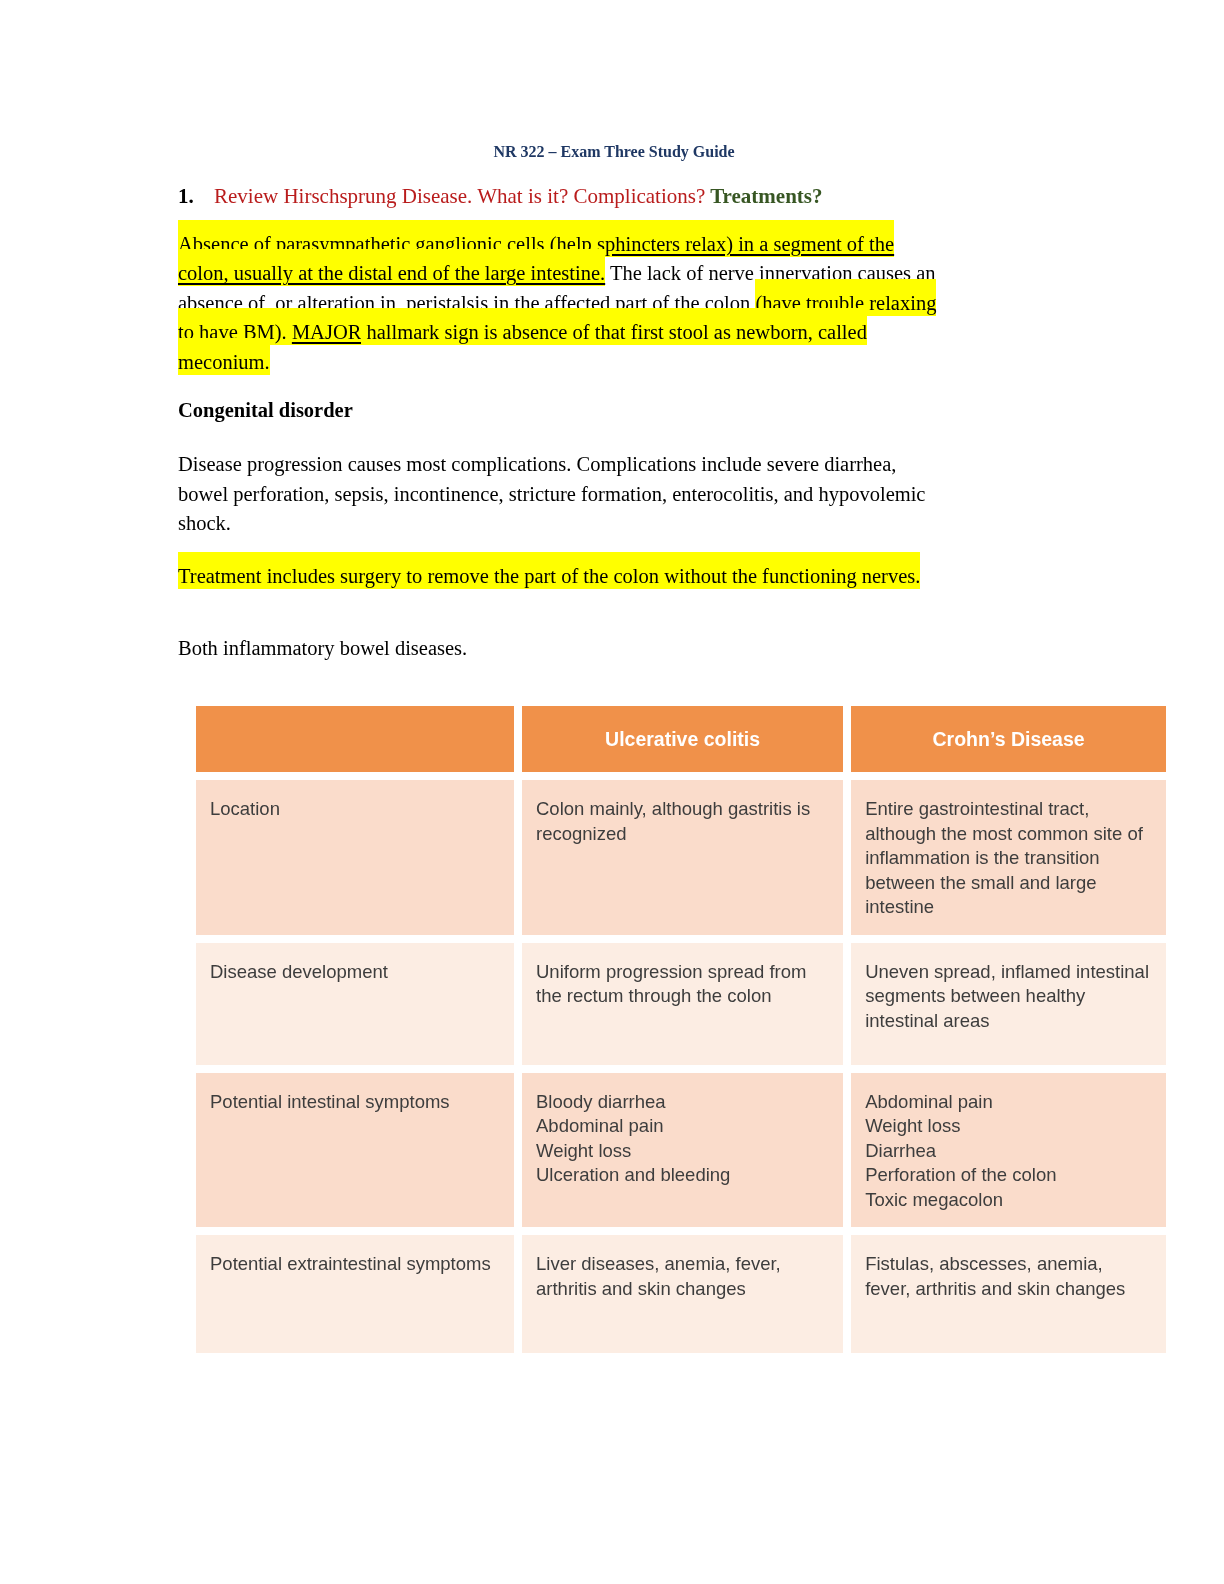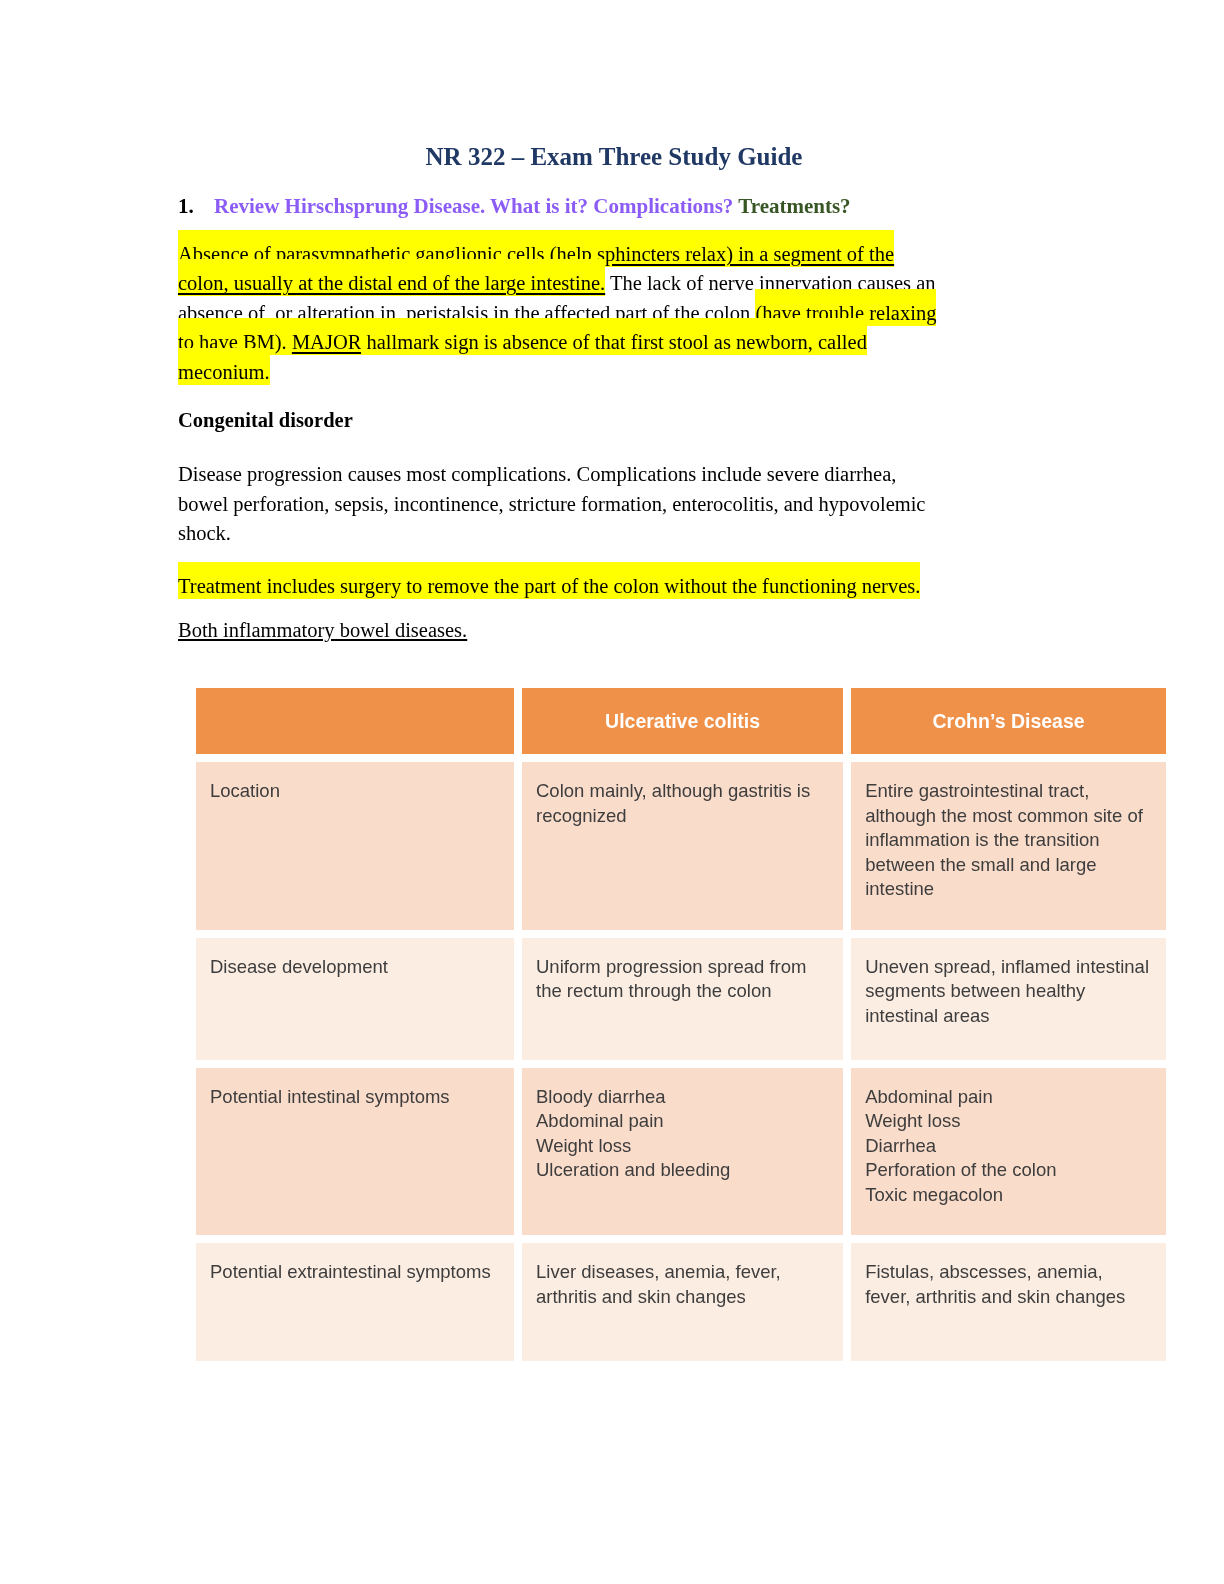--- a/index.html
+++ b/index.html
@@ -8,46 +8,46 @@
     width:1224px;height:1584px;
     background:#ffffff;
     font-family:"Liberation Serif","DejaVu Serif",serif;
     color:#000000;
     box-sizing:border-box;
     padding:143px 178px 0 178px;
   }
   .content{width:872px;}
   .title{
     margin:0;
-    font-size:25px;font-weight:bold;
+    font-size:16px;font-weight:bold;
     color:#1F3864;
     text-align:center;
     font-family:"Liberation Serif","DejaVu Serif",serif;
   }
   .qline{
     margin-top:23px;
     font-size:21px;font-weight:bold;
     line-height:24px;
   }
   .qnum{display:inline-block;width:36px;color:#000000;}
-  .qtext-bold{color:#8b5cf6;font-weight:bold;}
+  .qtext-bold{color:#b91c1c;font-weight:normal;}
   .qtext-reg{color:#375623;font-weight:bold;}
   .hlpara{margin-top:22px;}
   .pline{line-height:29.4px;font-size:20.5px;white-space:nowrap;}
   .hl{background:#FFFF00;padding:13px 0 2px 0;}
   .ul{text-decoration:underline;text-decoration-thickness:1.5px;text-underline-offset:3px;}
   .para{
     margin:0;margin-top:25px;
     font-size:20.5px;line-height:29.4px;
     white-space:pre-line;
   }
   .para-tight{margin-top:19px;font-weight:bold;}
   .hl-line{margin:0;margin-top:23px;font-size:20.5px;line-height:29.4px;}
   .q2{margin-top:21px;}
-  .intro{margin-top:15px;text-decoration:underline;}
+  .intro{margin-top:43px;}
   
   .tablewrap{
     margin-top:43px;margin-left:18px;
     width:970px;
     display:grid;
     grid-template-columns:1fr 1.01fr 0.99fr;
     grid-template-rows:66px minmax(142px,auto) minmax(122px,auto) minmax(148px,auto) minmax(118px,auto);
     gap:8px;
     background:#ffffff;
     font-family:"Liberation Sans","DejaVu Sans",sans-serif;
@@ -55,21 +55,21 @@
     font-size:18.5px;line-height:24.5px;
   }
   .th{
     background:#F0914A;
     color:#ffffff;font-weight:bold;font-size:19.5px;
     display:flex;align-items:center;justify-content:center;
     text-align:center;
   }
   .cell{
     box-sizing:border-box;
-    padding:17px 15px 28px 14px;
+    padding:17px 15px 15px 14px;
     white-space:pre-line;
   }
   .r-dark{background:#FADCCB;}
   .r-light{background:#FCEDE3;}
 </style>
 </head>
 <body>
 
 <div class="page">
   <div class="content">

